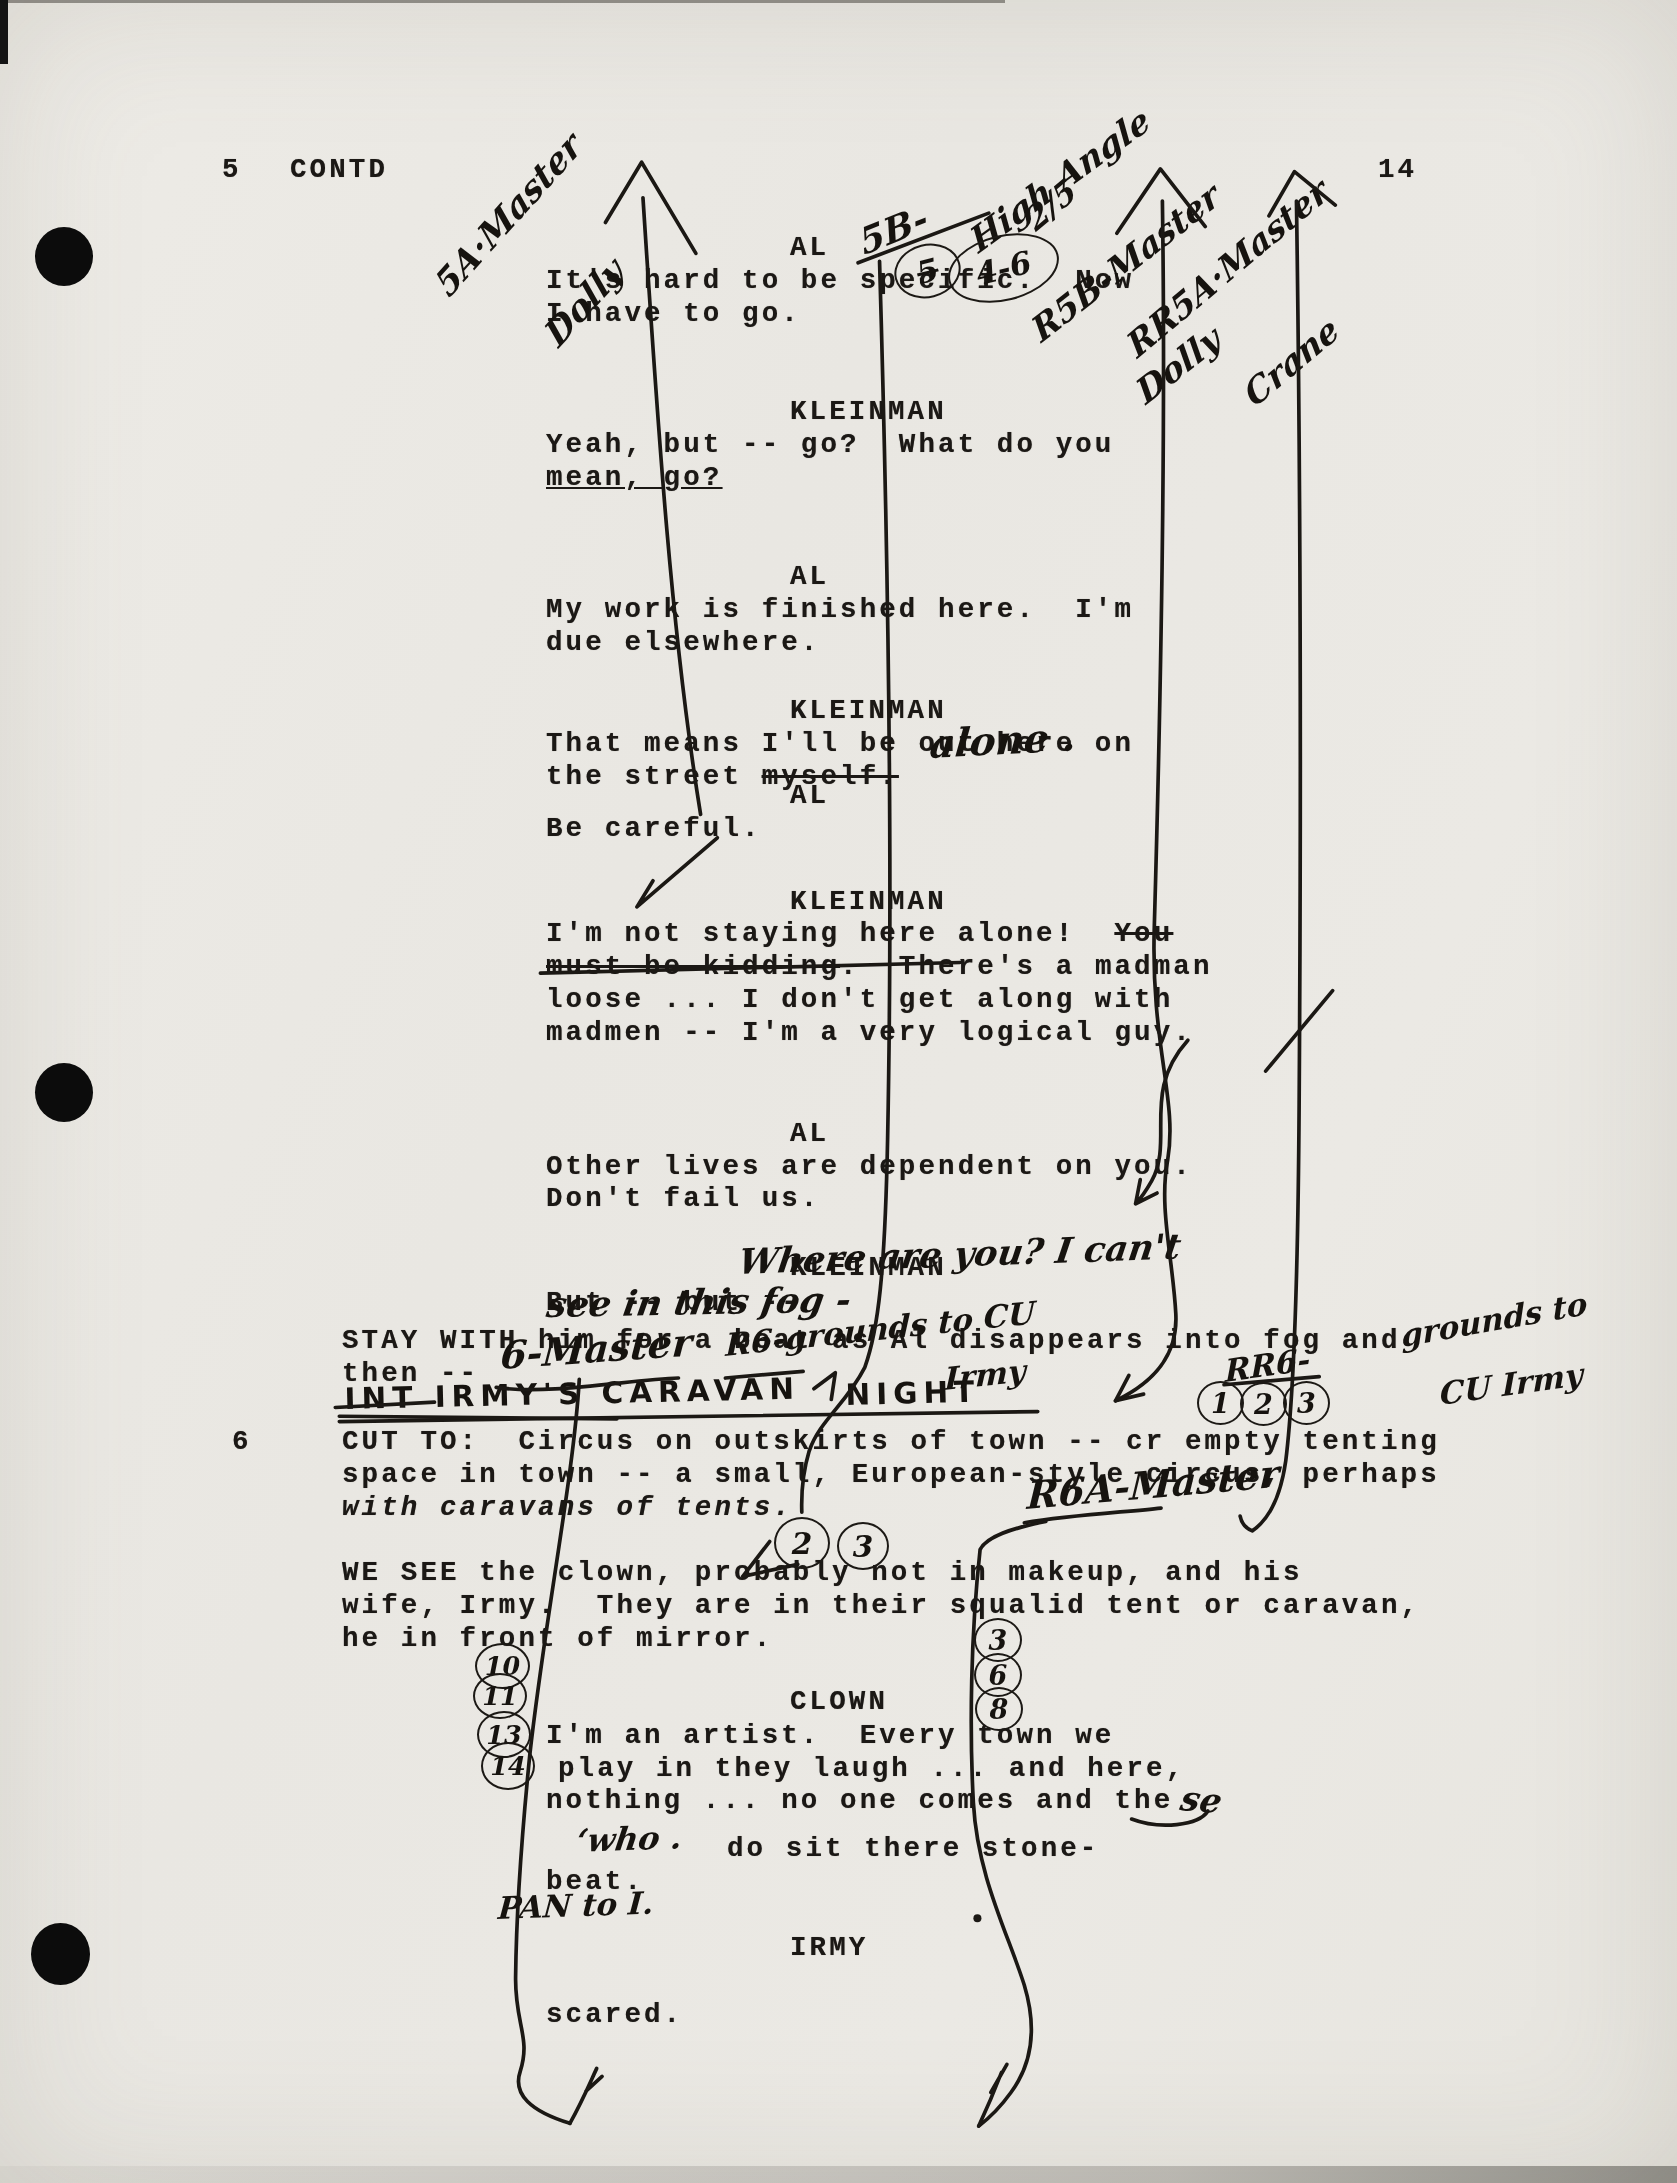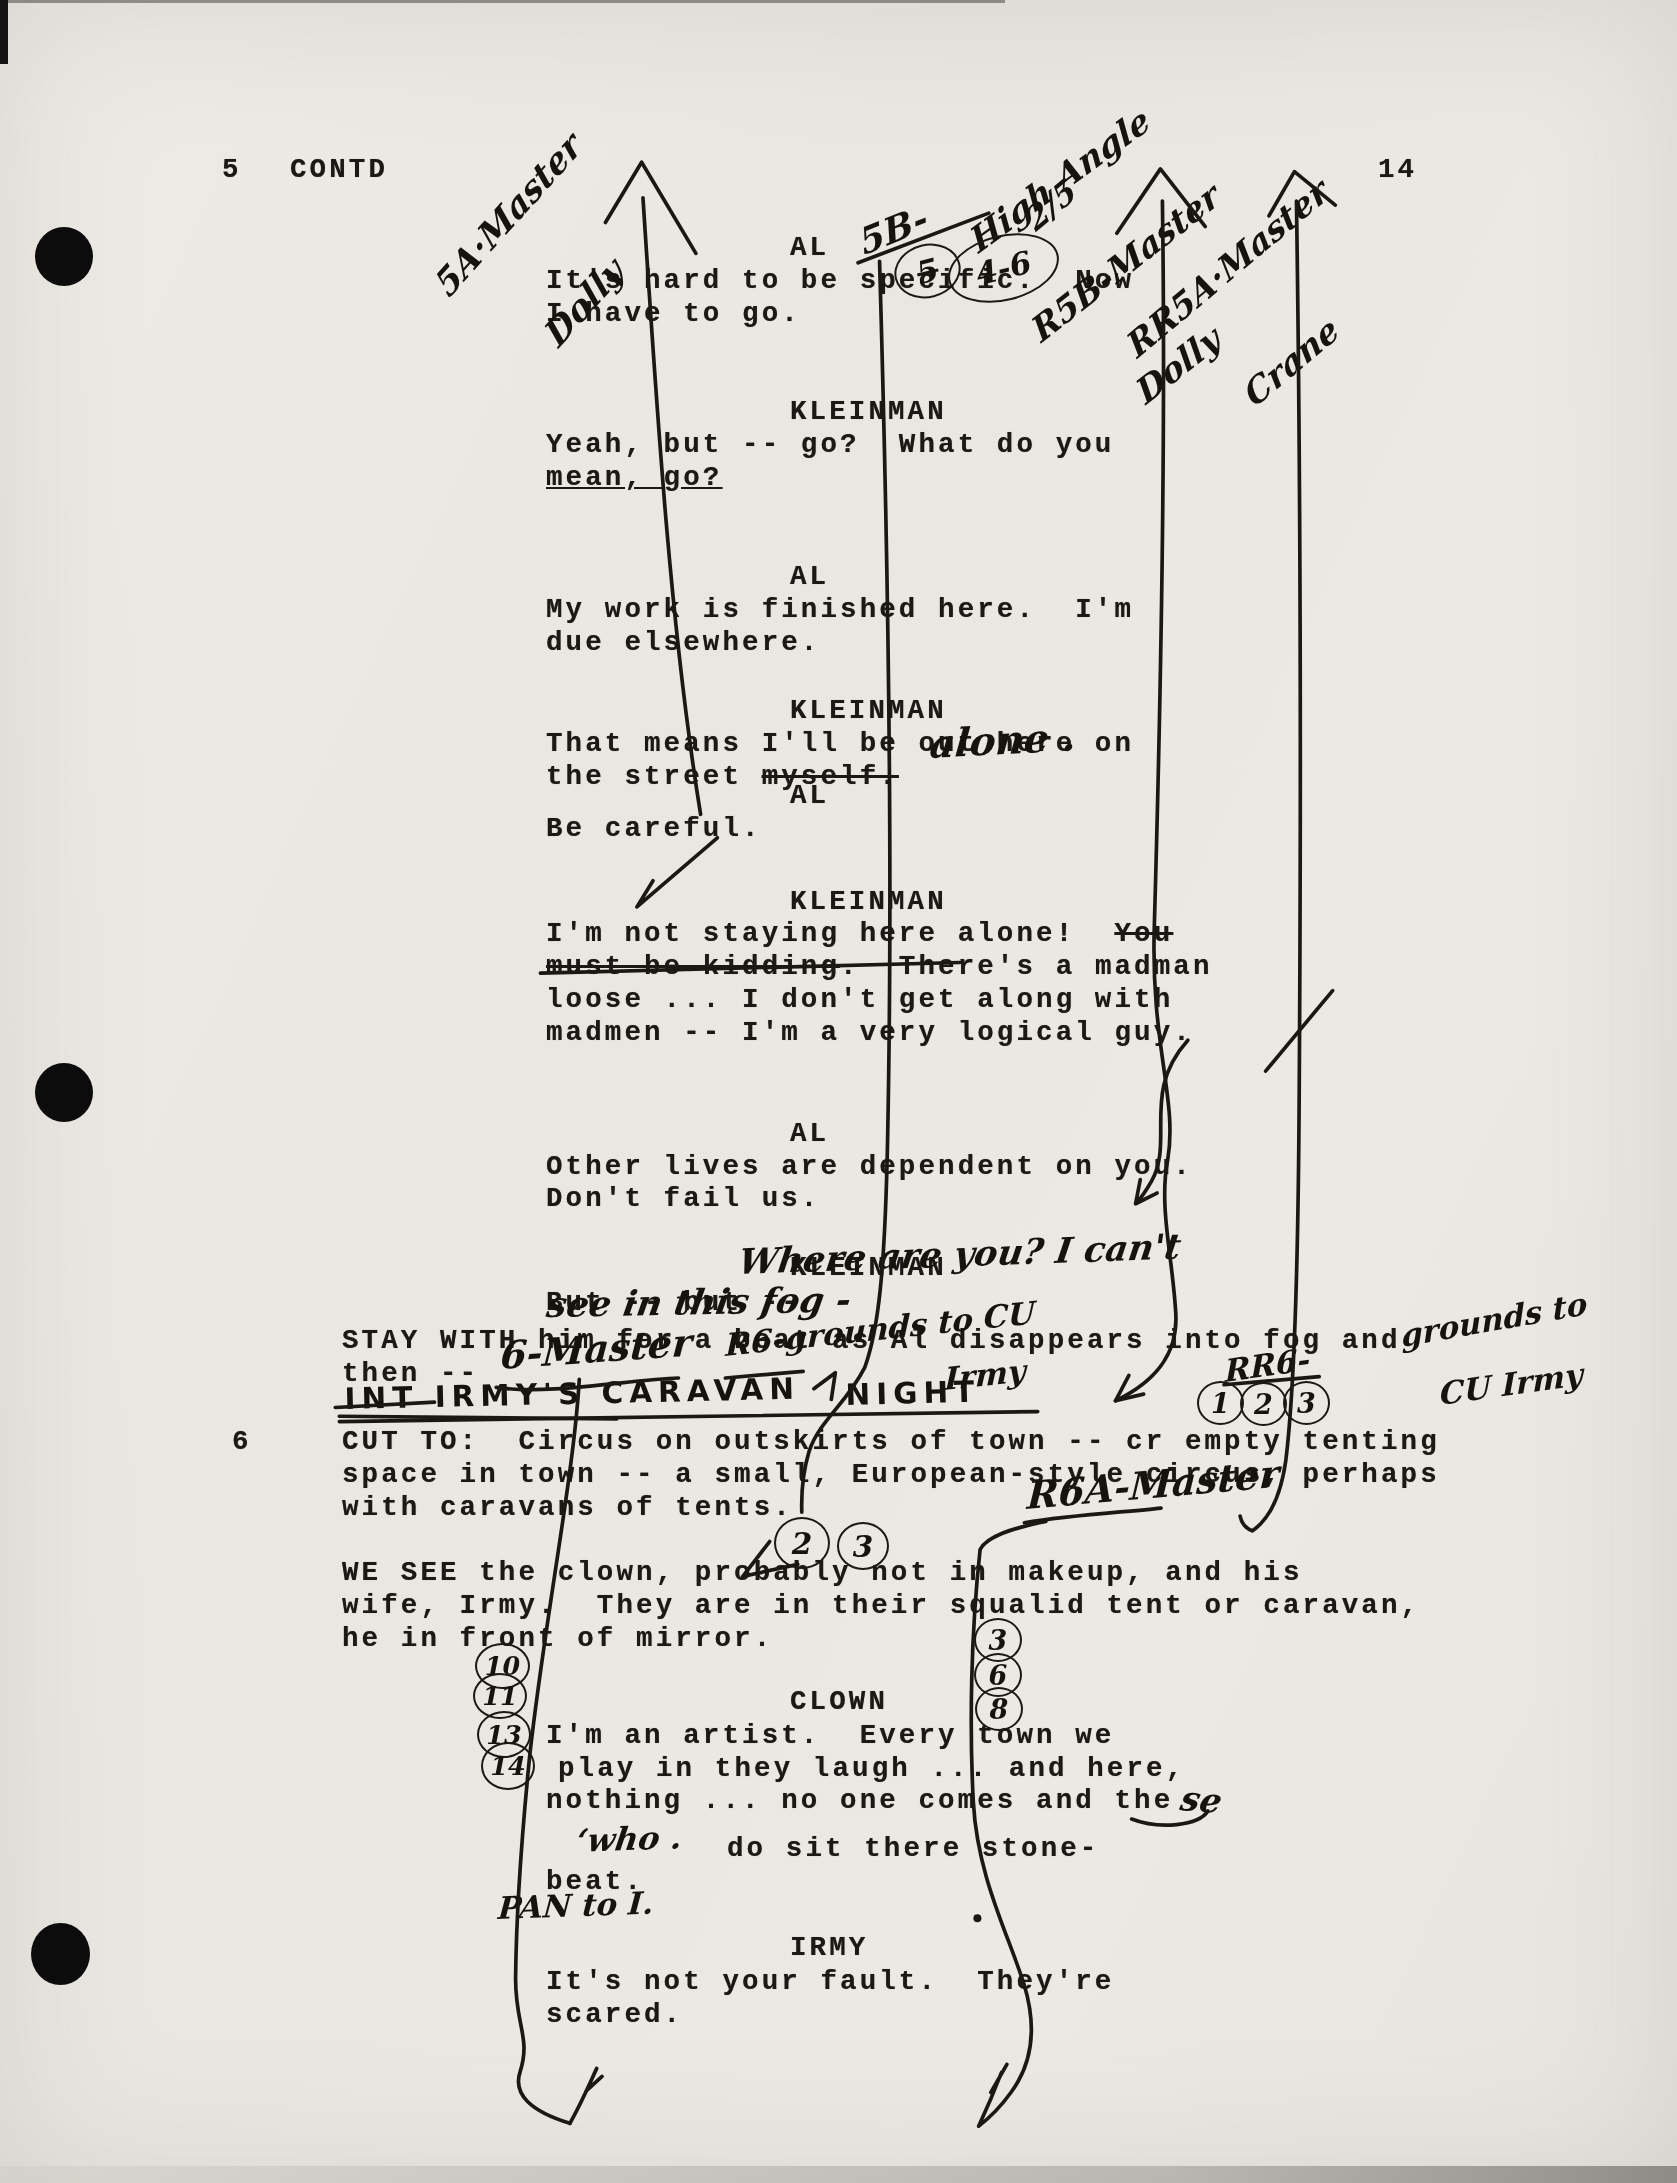--- a/index.html
+++ b/index.html
@@ -99,39 +99,38 @@
   <div class="hw" style="left:1225px;top:1353px;font-size:31px;transform:rotate(-8deg) skewX(-8deg);">RR6-</div>
   <div class="hw" style="left:1402px;top:1318px;font-size:31px;transform:rotate(-10deg) skewX(-8deg);">grounds to</div>
   <div class="hw" style="left:1440px;top:1376px;font-size:31px;transform:rotate(-8deg) skewX(-8deg);">CU Irmy</div>
 
   <div class="hwprint" style="left:345px;top:1382px;font-size:29.5px;letter-spacing:6px;transform:rotate(-1.3deg);">INT IRMY'S CARAVAN</div>
   <div class="hwprint" style="left:846px;top:1378px;font-size:29.5px;letter-spacing:6px;transform:rotate(-1.5deg);">NIGHT</div>
 
   <div class="typed" style="left:232px;top:1425px;">6</div>
   <div class="typed" style="left:342px;top:1425px;">CUT TO:  Circus on outskirts of town -- cr empty tenting</div>
   <div class="typed" style="left:342px;top:1458px;">space in town -- a small, European-style circus, perhaps</div>
-  <div class="typed" style="left:342px;top:1491px;">with caravans of tents.</div>
+  <div class="typed" style="left:342px;top:1491px;font-style:italic;">with caravans of tents.</div>
   <div class="hw" style="left:1026px;top:1473px;font-size:38px;transform:rotate(-5deg) skewX(-8deg);">R6A-Master</div>
 
   <div class="typed" style="left:342px;top:1556px;">WE SEE the clown, probably not in makeup, and his</div>
   <div class="typed" style="left:342px;top:1589px;">wife, Irmy.  They are in their squalid tent or caravan,</div>
   <div class="typed" style="left:342px;top:1622px;">he in front of mirror.</div>
 
   <div class="typed" style="left:790px;top:1685px;">CLOWN</div>
   <div class="typed" style="left:546px;top:1719px;">I'm an artist.  Every town we</div>
   <div class="typed" style="left:558px;top:1752px;">play in they laugh ... and here,</div>
   <div class="typed" style="left:546px;top:1784px;">nothing ... no one comes and the</div>
   <div class="hw" style="left:1177px;top:1778px;font-size:34px;transform:rotate(4deg) skewX(-8deg);">se</div>
   <div class="hw" style="left:574px;top:1822px;font-size:32px;transform:rotate(-2deg) skewX(-10deg);">ʻwho .</div>
   <div class="typed" style="left:727px;top:1832px;">do sit there stone-</div>
   <div class="typed" style="left:546px;top:1865px;">beat.</div>
   <div class="hw" style="left:497px;top:1890px;font-size:31px;transform:rotate(-2deg) skewX(-6deg);">PAN to I.</div>
 
   <div class="typed" style="left:790px;top:1931px;">IRMY</div>
-  <div class="typed" style="left:546px;top:1965px;">It's not your fault.  They're</div>
   <div class="typed" style="left:546px;top:1998px;">scared.</div>
 
   <div class="hw" style="left:582px;top:27px;font-size:35px;transform:rotate(-48deg) skewX(-8deg);transform-origin:left bottom;top:137px;">
     <div>5A·Master</div>
     <div style="margin-left:52px;margin-top:-8px;">Dolly</div>
   </div>
   <div class="hw" style="left:866px;top:221px;font-size:36px;transform:rotate(-22deg) skewX(-8deg);">5B-</div>
   <div class="hw" style="left:982px;top:221px;font-size:34px;transform:rotate(-36deg) skewX(-10deg);">High Angle</div>
   <div class="hw" style="left:1040px;top:201px;font-size:32px;transform:rotate(-40deg) skewX(-8deg);">2/5</div>
   <div class="hw" style="left:1143px;top:206px;font-size:34px;transform:rotate(-38deg) skewX(-8deg);transform-origin:left bottom;">

